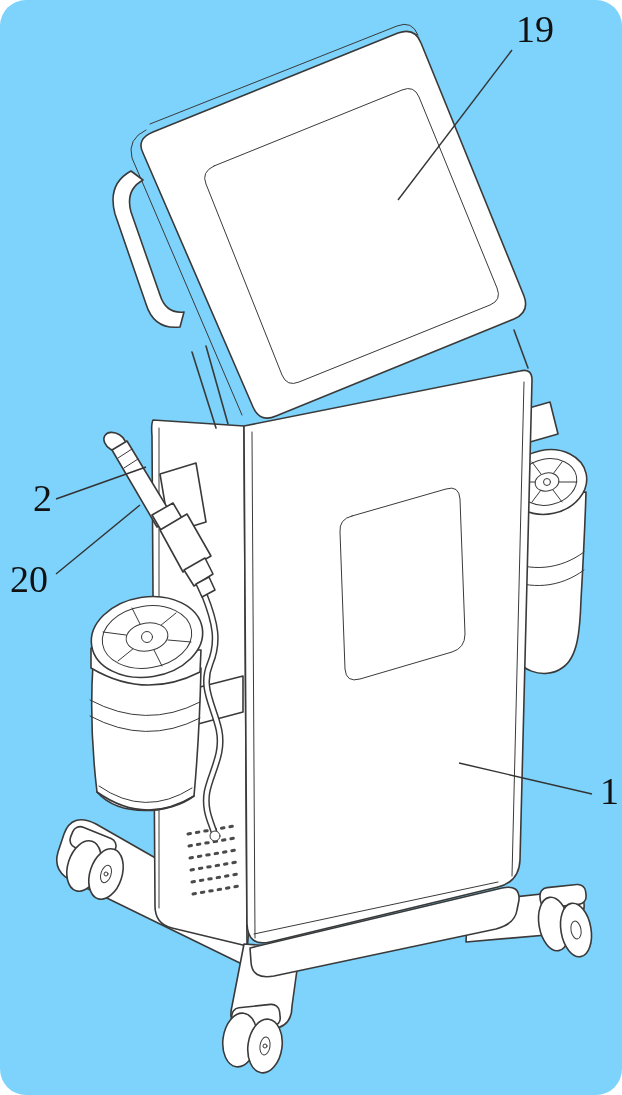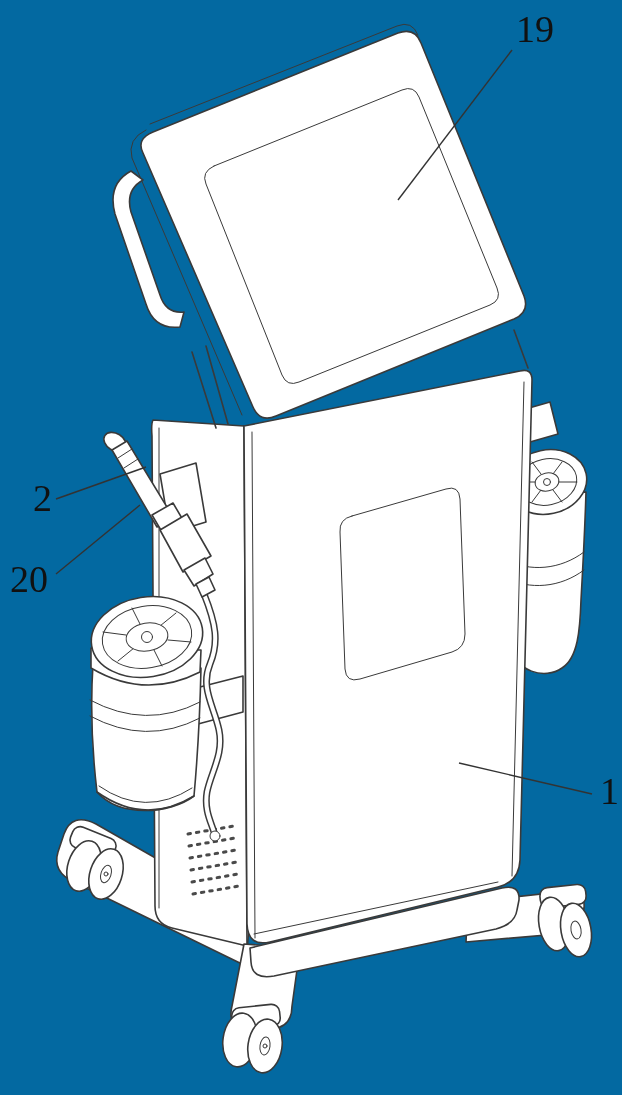--- a/index.html
+++ b/index.html
@@ -1,16 +1,16 @@
 <!DOCTYPE html>
 <html style="--line: #3a3a3a;"><head>
 <meta charset="utf-8">
 <style>
   html,body{margin:0;padding:0;background:#ffffff;}
-  .stage{position:relative;width:622px;height:1095px;background:#0369a1;overflow:hidden;}
+  .stage{position:relative;width:622px;height:1095px;background:#7dd3fc;overflow:hidden;border-radius:26px;}
   svg{display:block;}
   .fw{fill:#ffffff;stroke:var(--line,#3a3a3a);stroke-width:1.6;stroke-linejoin:round;stroke-linecap:round;}
   .ln{fill:none;stroke:var(--line,#3a3a3a);stroke-width:1.6;stroke-linejoin:round;stroke-linecap:round;}
   .thin{stroke-width:1;}
   .dots{fill:none;stroke:#4a4a4a;stroke-width:3;stroke-dasharray:2.5 6;stroke-linecap:round;}
   .ref{font-family:"Liberation Serif",serif;font-size:38px;fill:#111;}
   .leader{fill:none;stroke:#333;stroke-width:1.4;}
 </style>
 </head>
 <body>

